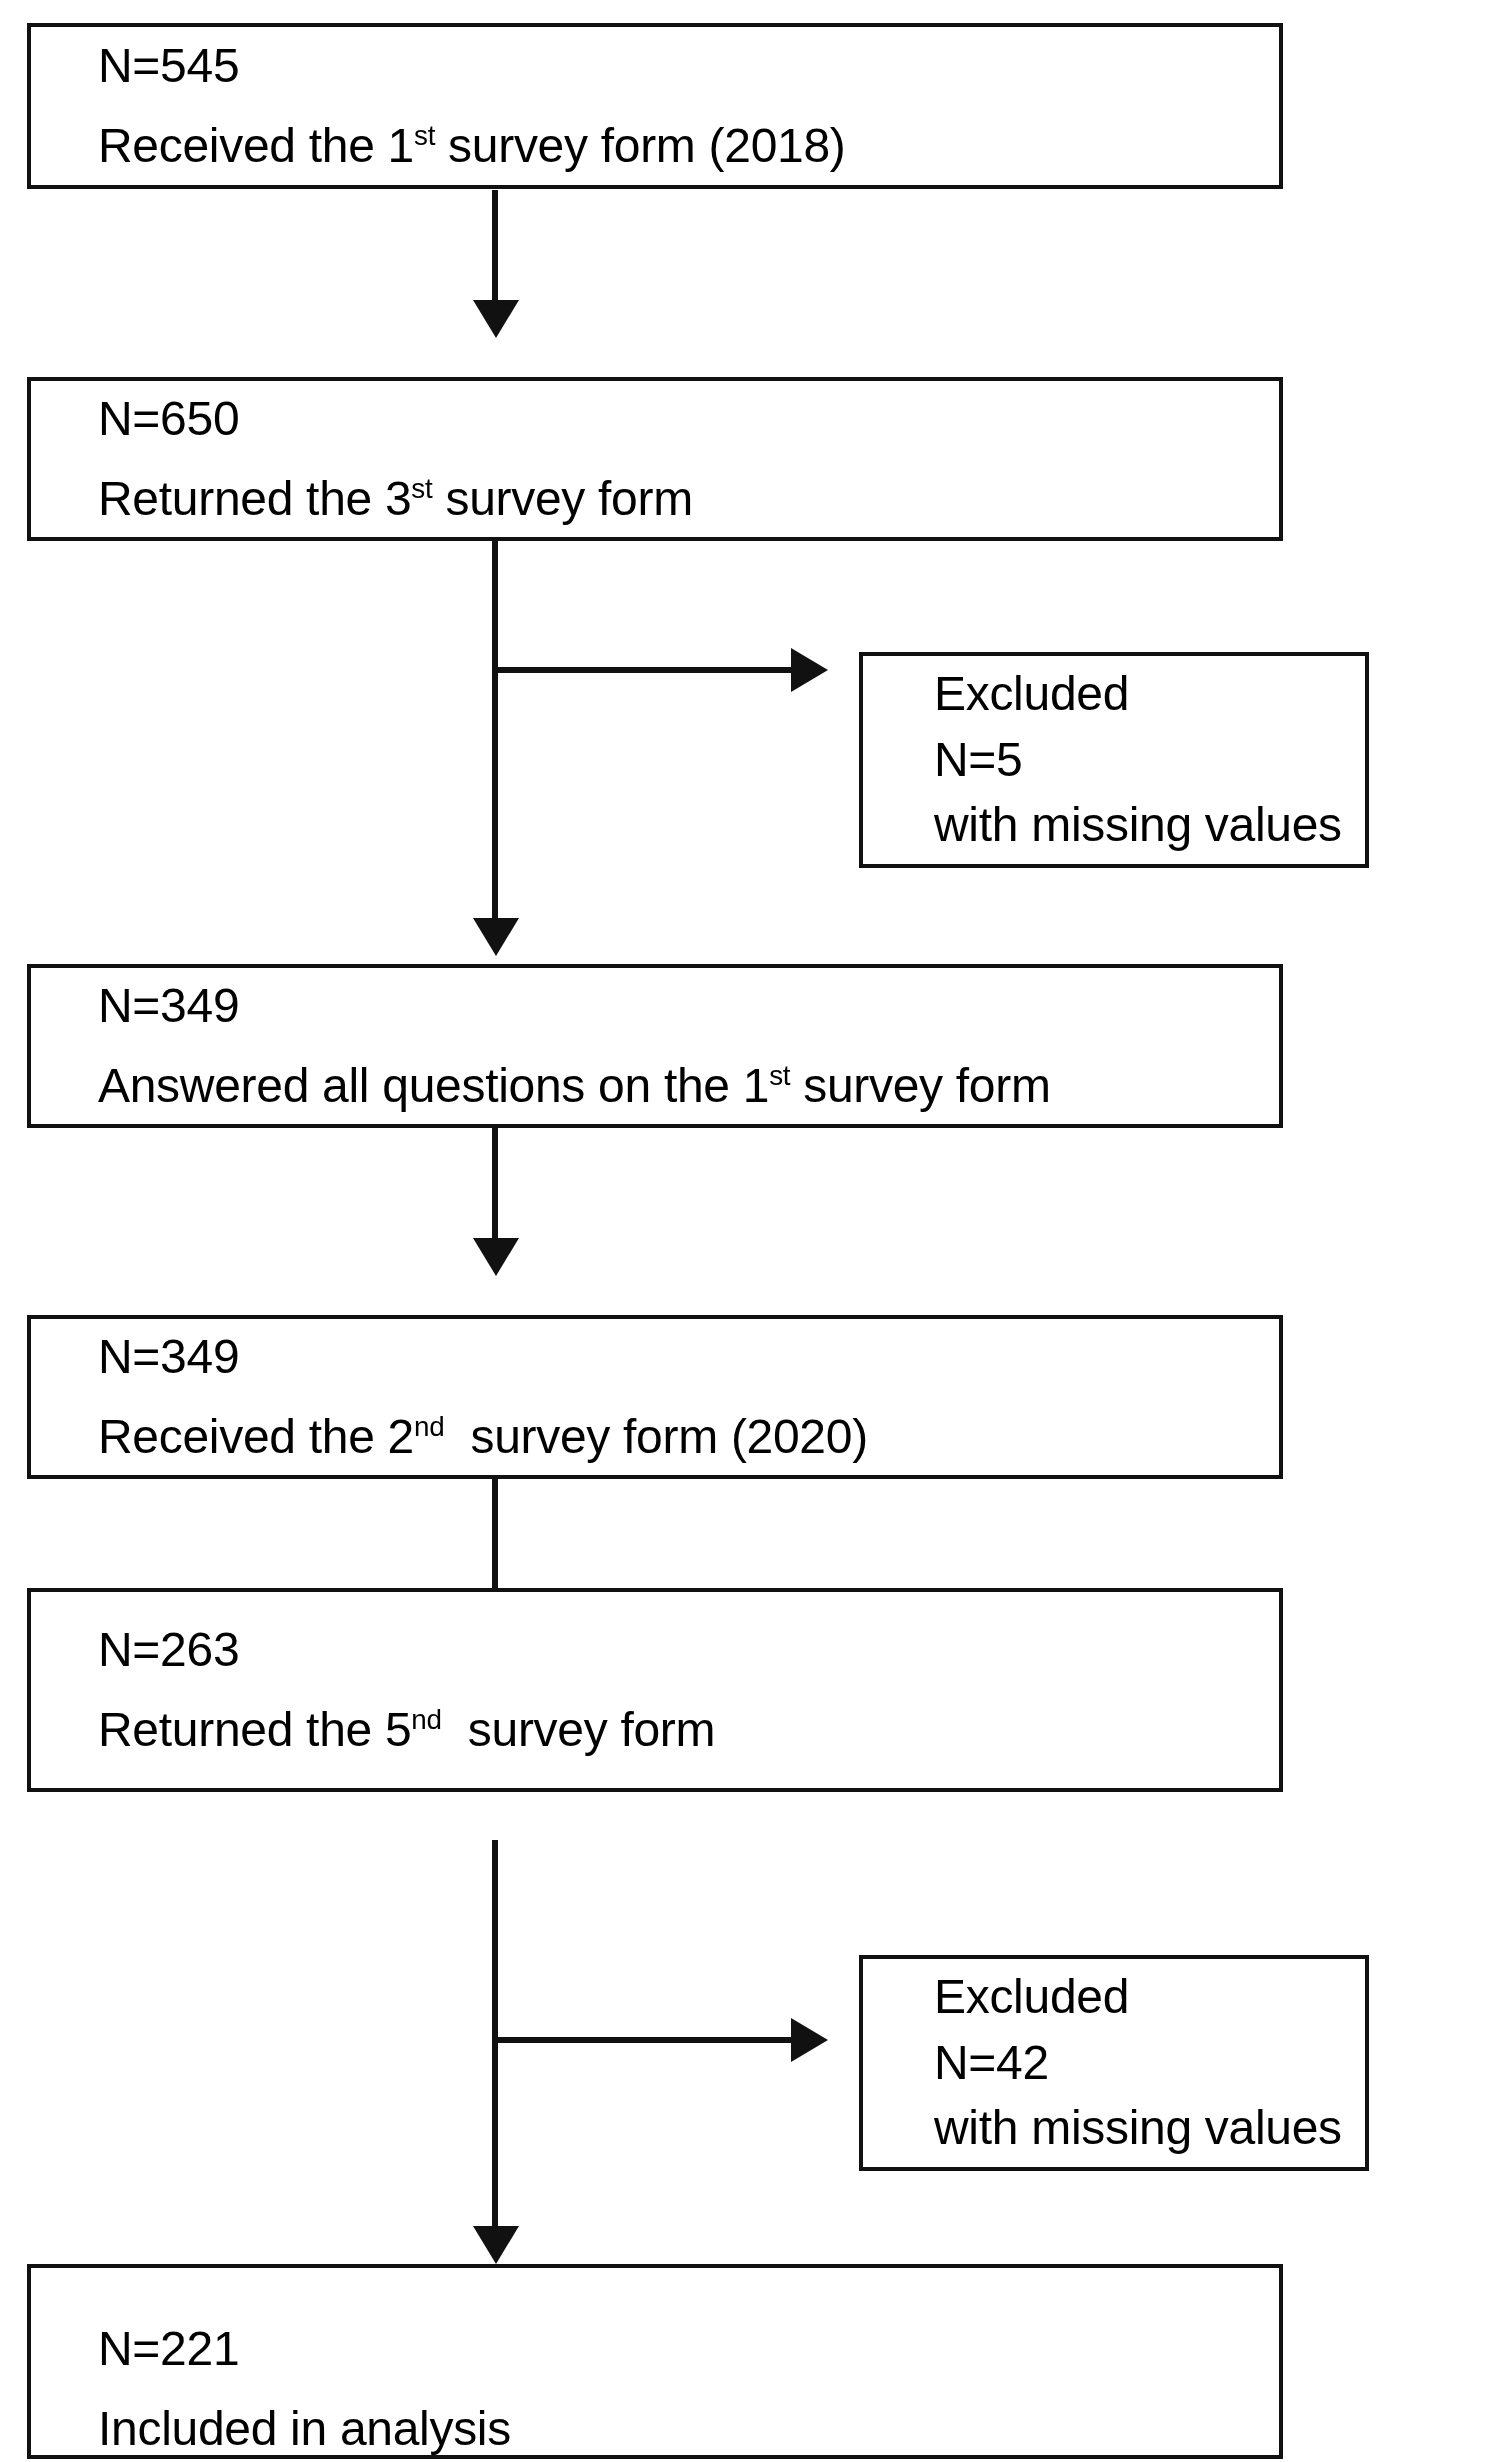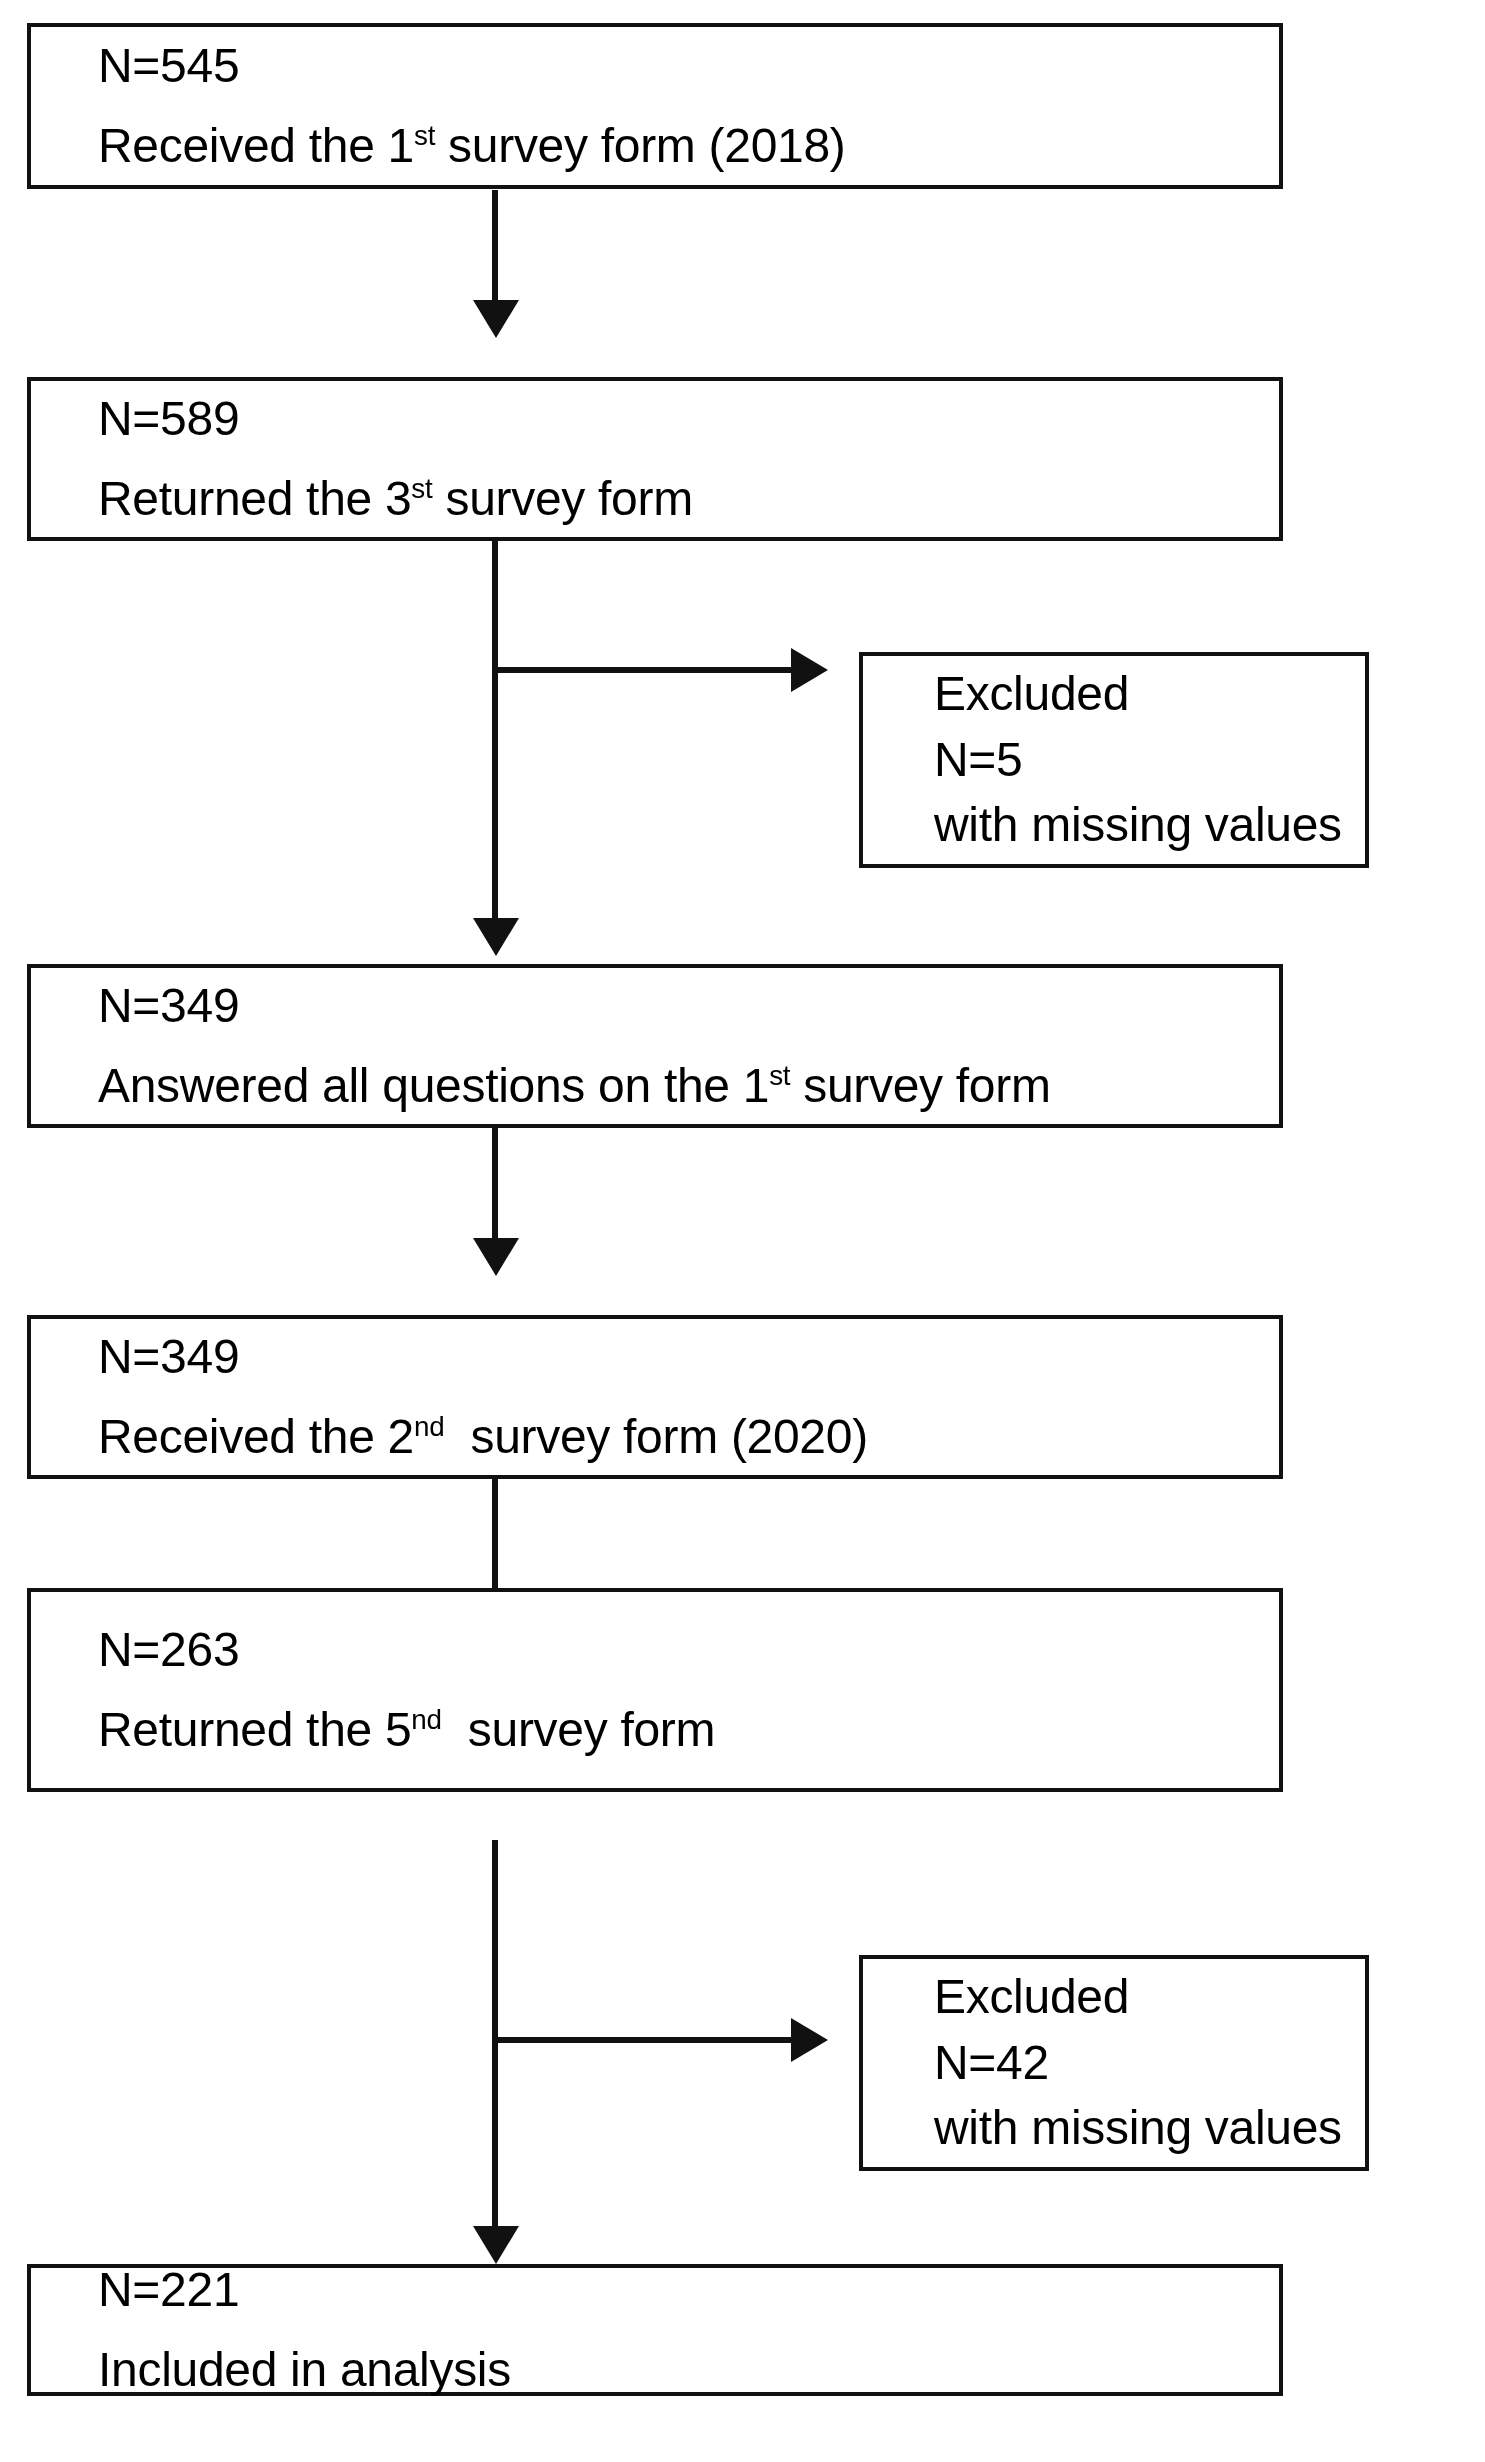--- a/index.html
+++ b/index.html
@@ -91,21 +91,21 @@
 
   <div class="node main-box" style="top:23.4px; height:166px;">
     <div class="node-line">N=545</div>
     <div class="node-line second"><span>Received the 1</span><sup>st</sup><span> survey form (2018)</span></div>
   </div>
 
   <div class="v-line" style="top:190px; height:110px;"></div>
   <div class="arrow-down" style="top:300px;"></div>
 
   <div class="node main-box" style="top:377px; height:164px;">
-    <div class="node-line">N=589</div>
+    <div class="node-line">N=650</div>
     <div class="node-line second"><span>Returned the 3</span><sup>st</sup><span> survey form</span></div>
   </div>
 
   <div class="v-line" style="top:541px; height:377px;"></div>
   <div class="arrow-down" style="top:918px;"></div>
   <div class="h-line" style="top:667px; left:495px; width:296px;"></div>
   <div class="arrow-right" style="top:648px; left:791px;"></div>
 
   <div class="node side-box" style="top:652px; height:216px;">
     <div class="node-line">Excluded</div>
@@ -138,19 +138,19 @@
   <div class="arrow-down" style="top:2226px;"></div>
   <div class="h-line" style="top:2037px; left:495px; width:296px;"></div>
   <div class="arrow-right" style="top:2018px; left:791px;"></div>
 
   <div class="node side-box" style="top:1955px; height:216px;">
     <div class="node-line">Excluded</div>
     <div class="node-line gap">N=42</div>
     <div class="node-line gap">with missing values</div>
   </div>
 
-  <div class="node main-box" style="top:2264px; height:132px;">
+  <div class="node main-box" style="top:2264px; height:195px;justify-content:flex-end;">
     <div class="node-line">N=221</div>
     <div class="node-line second"><span>Included in analysis</span><sup></sup><span></span></div>
   </div>
 
 </div>
 
 
 </body></html>

